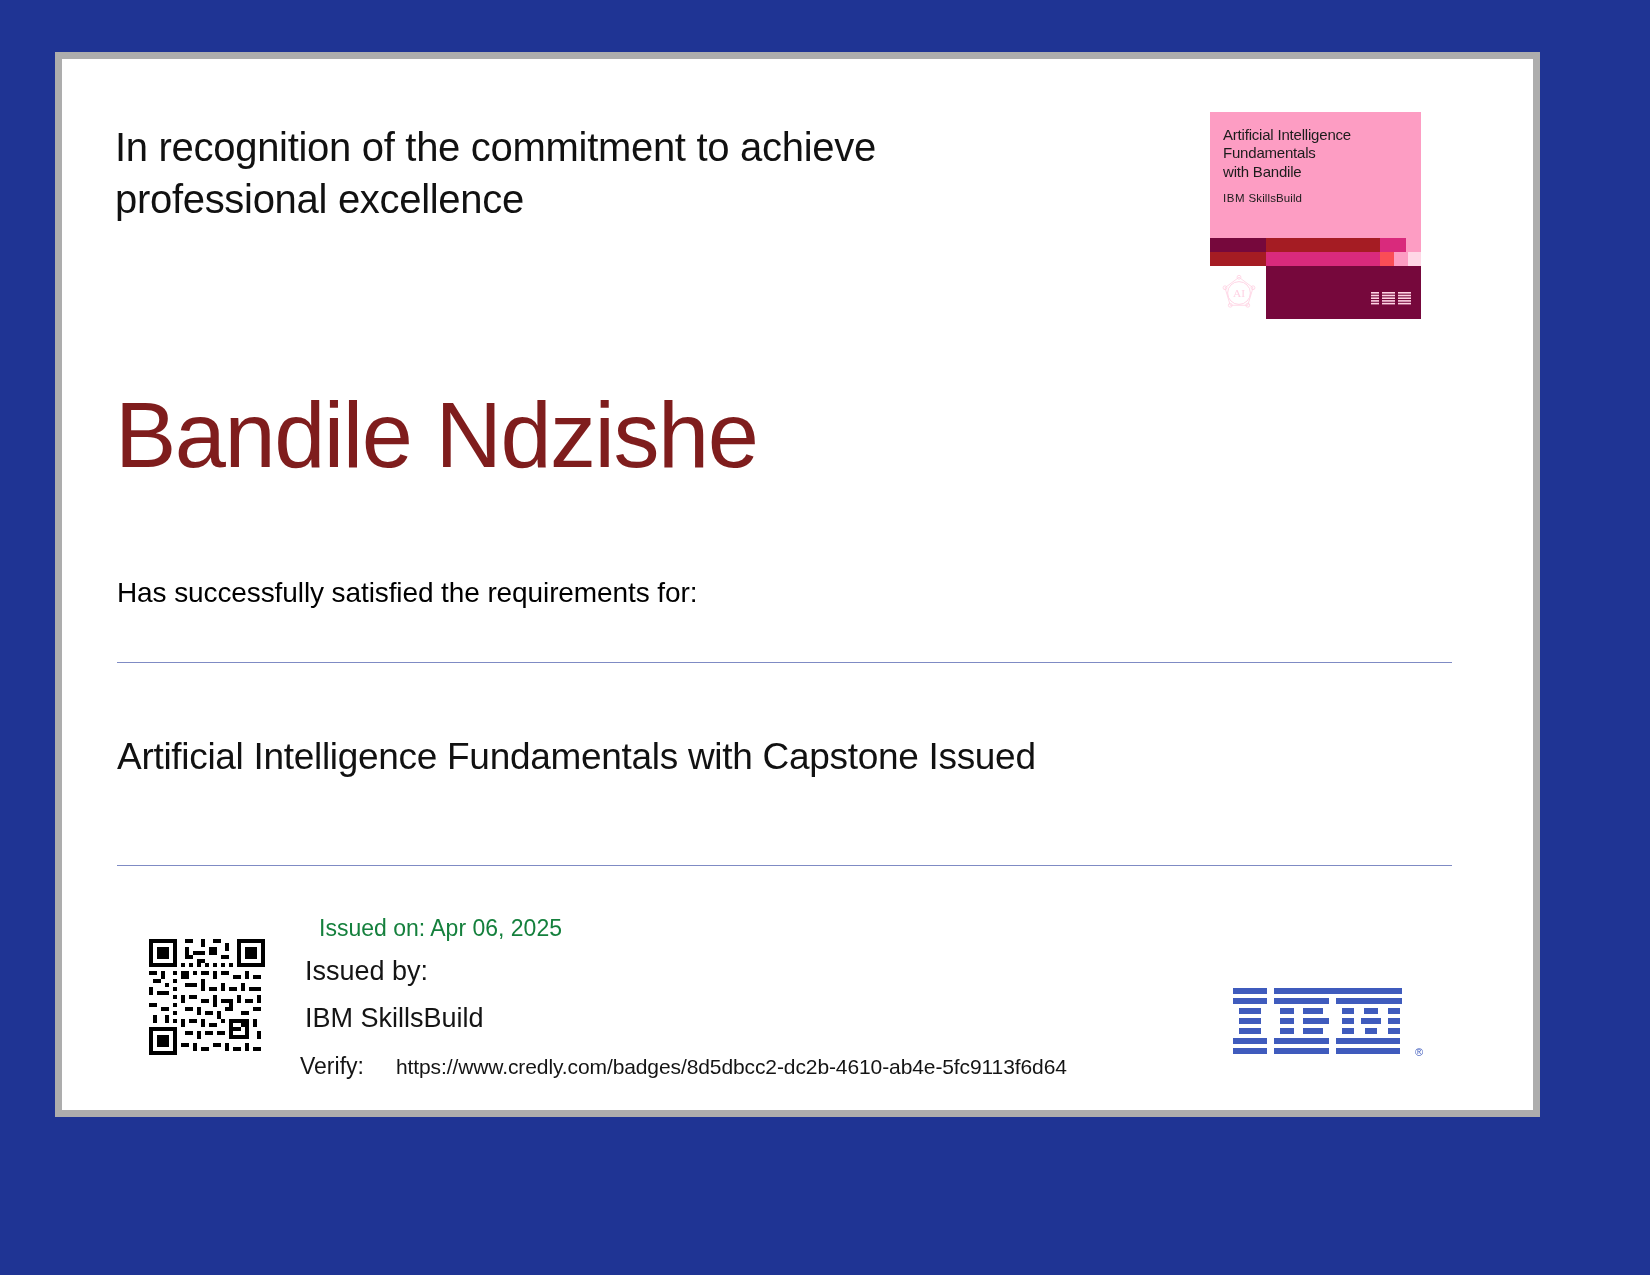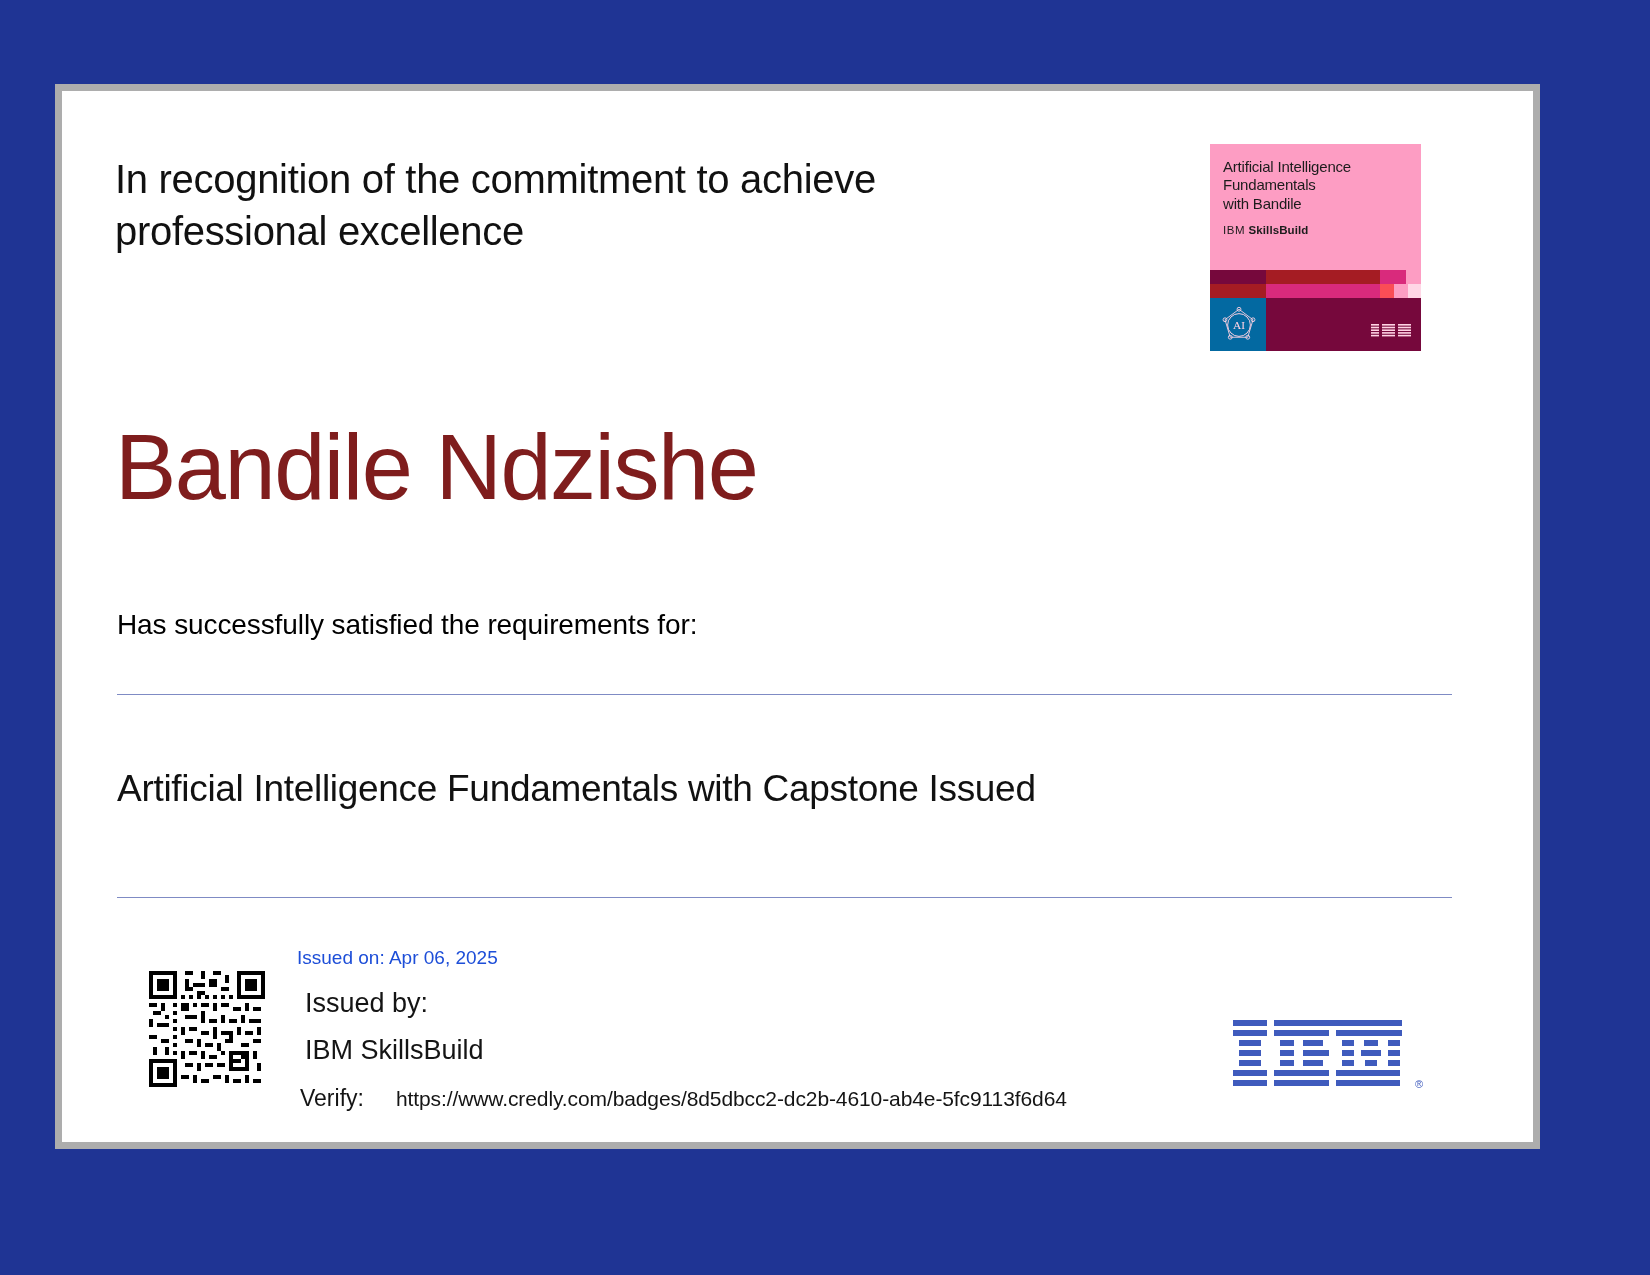--- a/index.html
+++ b/index.html
@@ -20,21 +20,20 @@
 
   
   .cert-outer {
     position: absolute;
     left: 55px;
     top: 52px;
     width: 1485px;
     height: 1065px;
     background: #ffffff;
     border: 7px solid #adadad;
-    margin-top: 32px;
   }
 
   .cert-inner {
     position: relative;
     width: 100%;
     height: 100%;
     background: #ffffff;
     overflow: hidden;
   }
 
@@ -92,24 +91,24 @@
     top: 677px;
     font-size: 37px;
     color: #111111;
     letter-spacing: -0.3px;
     white-space: nowrap;
   }
 
   
   .issued-on {
     position: absolute;
-    left: 235px;
+    left: 257px;
     top: 856px;
-    font-size: 19px;
-    color: #1d4ed8;
+    font-size: 23px;
+    color: #15803d;
     white-space: nowrap;
   }
   .issued-by {
     position: absolute;
     left: 243px;
     top: 897px;
     font-size: 27px;
     color: #141414;
     white-space: nowrap;
     display: flex;
@@ -163,33 +162,33 @@
     color: #1c1c1c;
     letter-spacing: -0.2px;
   }
   .badge-brand {
     margin-top: 11px;
     font-size: 11.5px;
     letter-spacing: 0.1px;
     color: #1c1c1c;
   }
   .badge-brand .ibm { font-weight: 400; letter-spacing: 0.6px; }
-  .badge-brand .sb  { font-weight: 700; text-align: center; }
+  .badge-brand .sb  { font-weight: 400; text-align: center; }
 
   
   .badge-stripes { position: relative; height: 28px; display: flex; flex-direction: column; }
   .stripe-row { display: flex; height: 14px; }
   .sw { height: 100%; }
 
   .badge-bottom {
     position: relative;
     height: 53px;
     display: flex;
   }
-  .bb-left  { width: 56px; background: #0369a1; position: relative; }
+  .bb-left  { width: 56px; background: #ffffff; position: relative; }
   .bb-right { flex: 1; background: #76083c; position: relative; }
 
   .ai-mark {
     position: absolute;
     left: 8px;
     top: 6px;
     width: 42px;
     height: 42px;
   }
 

